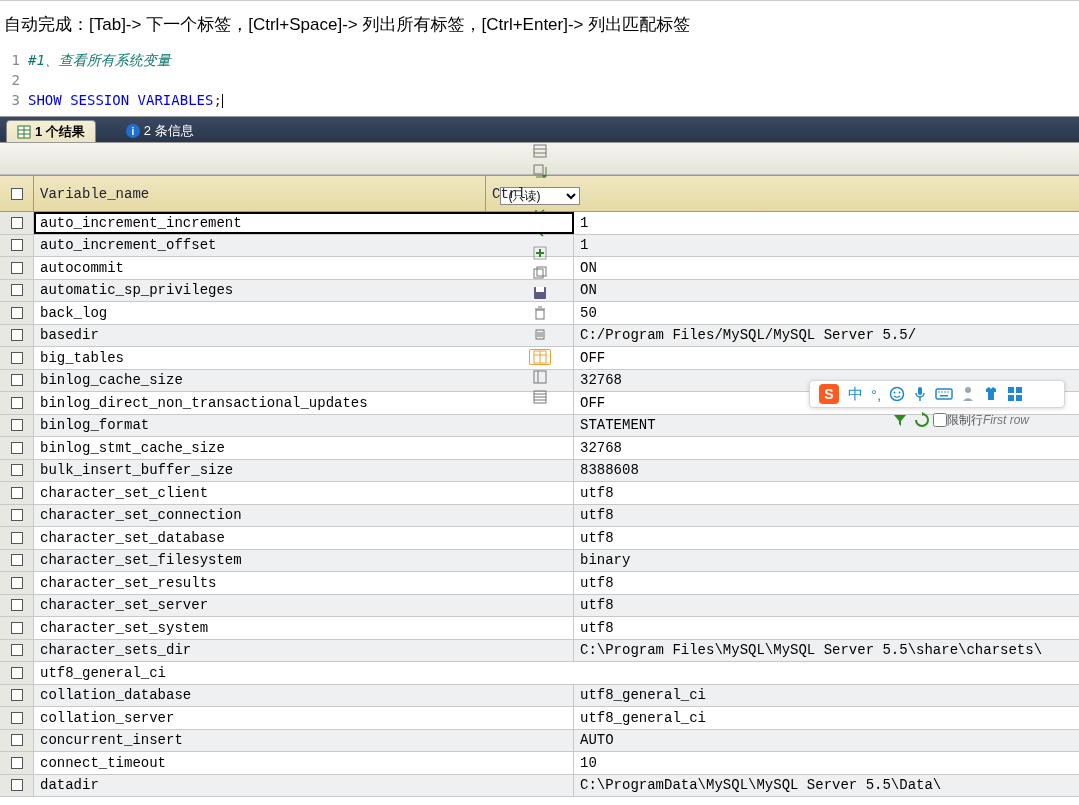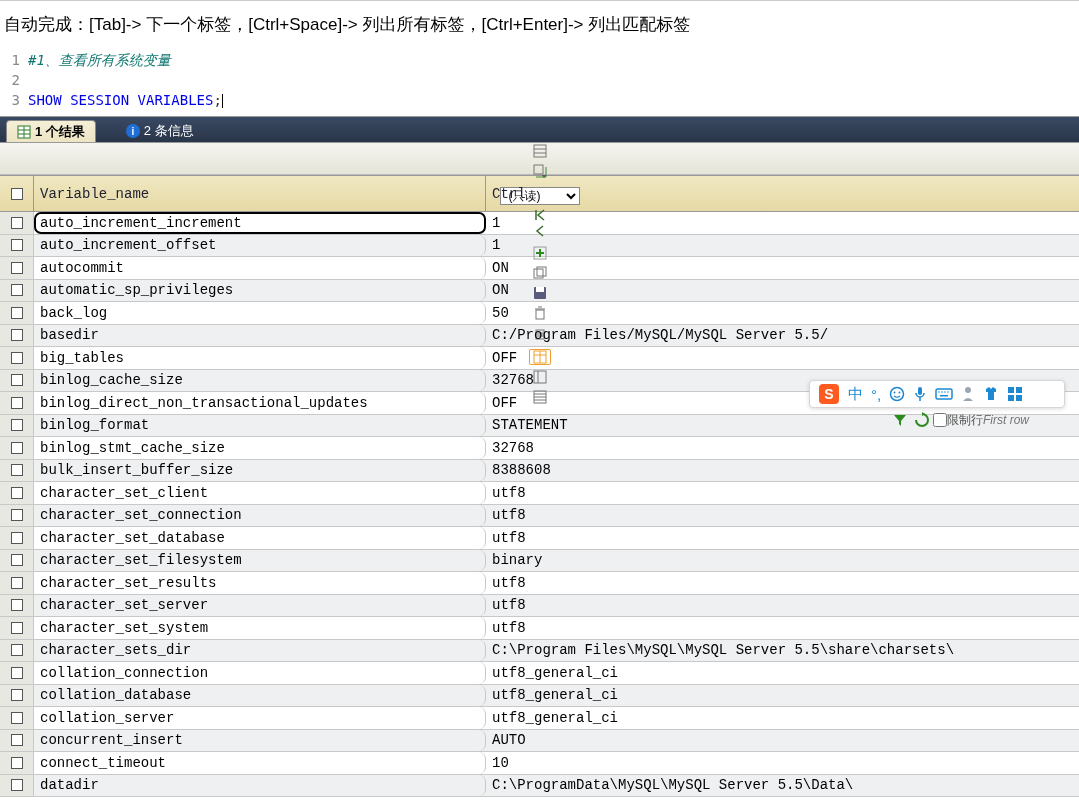--- a/index.html
+++ b/index.html
@@ -37,21 +37,21 @@
   .grid { border-top:1px solid #999; font-family:Consolas,"Courier New",monospace; font-size:14px; }
   .grid-header { display:flex; background:linear-gradient(#f0e7c2,#e5daa5); border-bottom:1px solid #999; height:36px; }
   .gh-check { width:34px; border-right:1px solid #999; display:flex; align-items:center; justify-content:center; }
   .gh-col1 { width:452px; border-right:1px solid #999; display:flex; align-items:center; padding-left:6px; color:#223; }
   .gh-col2 { flex:1; display:flex; align-items:center; padding-left:6px; color:#223; }
   .grid-row { display:flex; height:22.5px; border-bottom:1px solid #c8c8c8; }
   .grid-row:nth-child(odd) { background:#fff; }
   .grid-row:nth-child(even) { background:#eef0f2; }
   .grid-row.selected-row .gc-col1 { background:#fff; border:2px solid #000; padding-left:4px; }
   .gc-check { width:34px; border-right:1px solid #c8c8c8; display:flex; align-items:center; justify-content:center; background:#e8e8e2; }
-  .gc-col1 { width:452px; border-right:1px solid #c8c8c8; display:flex; align-items:center; padding-left:6px; color:#000; overflow:hidden; white-space:nowrap;border-radius:7px; }
+  .gc-col1 { width:540px; border-right:1px solid #c8c8c8; display:flex; align-items:center; padding-left:6px; color:#000; overflow:hidden; white-space:nowrap; }
   .gc-col2 { flex:1; display:flex; align-items:center; padding-left:6px; color:#000; overflow:hidden; white-space:nowrap; }
   .row-check { width:12px; height:12px; border:1px solid #555; background:#fff; }
 
   .ime-bar { position:absolute; top:380px; right:14px; width:256px; height:28px; background:#fff; border:1px solid #d6d6d6; border-radius:4px; box-shadow:0 1px 4px rgba(0,0,0,.15); display:flex; align-items:center; gap:8px; padding:0 8px; }
   .ime-s { width:22px; height:22px; color:#fff; font-weight:bold; display:flex; align-items:center; justify-content:center; }
   .ime-item { color:#1e88d2; font-size:15px; }
 
   svg { display:block; }
 </style>
 </head>
@@ -342,21 +342,20 @@
         <div class="gc-check">
           <div class="row-check"></div>
         </div>
         <div class="gc-col1">character_sets_dir</div>
         <div class="gc-col2">C:\Program Files\MySQL\MySQL Server 5.5\share\charsets\</div>
       </div>
       <div class="grid-row">
         <div class="gc-check">
           <div class="row-check"></div>
         </div>
-        <div class="gc-col1">collation_connection</div>
         <div class="gc-col2">utf8_general_ci</div>
       </div>
       <div class="grid-row">
         <div class="gc-check">
           <div class="row-check"></div>
         </div>
         <div class="gc-col1">collation_database</div>
         <div class="gc-col2">utf8_general_ci</div>
       </div>
       <div class="grid-row">

